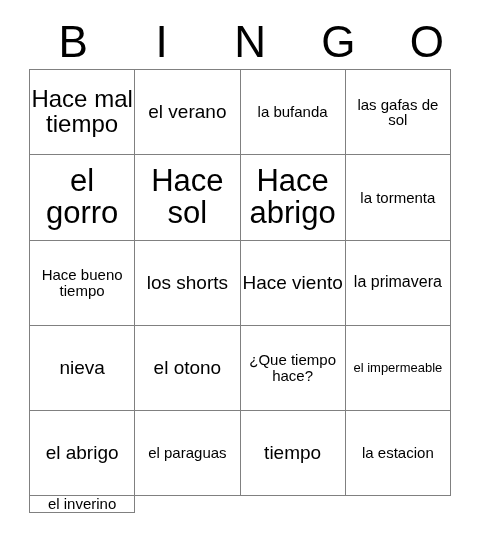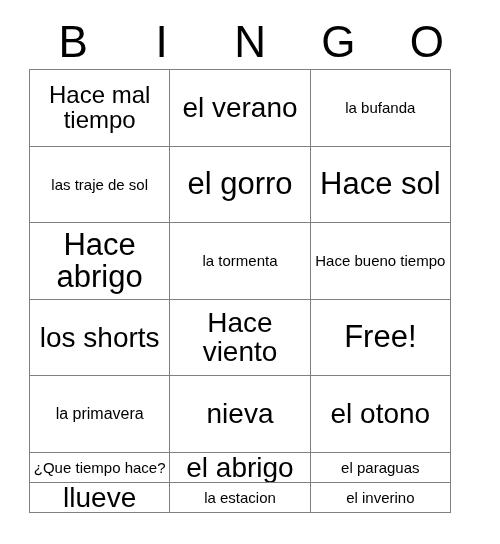--- a/index.html
+++ b/index.html
@@ -44,21 +44,21 @@
   }
 
   
   #grid {
     position: absolute;
     left: 29px;
     top: 69px;
     width: 422px;
     height: 444px;
     display: grid;
-    grid-template-columns: repeat(3, 1fr);
+    grid-template-columns: repeat(4, 1fr);
     grid-template-rows: repeat(5, 1fr);
     border-top: 1px solid #808080;
     border-left: 1px solid #808080;
     box-sizing: border-box;
   }
   .cell {
     border-right: 1px solid #808080;
     border-bottom: 1px solid #808080;
     box-sizing: border-box;
     display: flex;
@@ -71,21 +71,21 @@
   .cell-text {
     display: block;
     width: 100%;
     line-height: 1.04;
     word-break: normal;
     hyphens: none;
   }
 
   
   .fs-xxl .cell-text { font-size: 31px; }
-  .fs-xl  .cell-text { font-size: 28px; }
+  .fs-xl  .cell-text { font-size: 19px; }
   .fs-lg  .cell-text { font-size: 24px; }
   .fs-md  .cell-text { font-size: 15px; }
   .fs-sm  .cell-text { font-size: 16px; }
   .fs-xs  .cell-text { font-size: 13px; }
 </style>
 </head>
 <body>
 
 <div id="bingo-card">
 
@@ -101,21 +101,21 @@
       <div class="cell fs-lg">
         <span class="cell-text">Hace mal tiempo</span>
       </div>
       <div class="cell fs-xl">
         <span class="cell-text">el verano</span>
       </div>
       <div class="cell fs-md">
         <span class="cell-text">la bufanda</span>
       </div>
       <div class="cell fs-md">
-        <span class="cell-text">las traje de sol</span>
+        <span class="cell-text">las gafas de sol</span>
       </div>
       <div class="cell fs-xxl">
         <span class="cell-text">el gorro</span>
       </div>
       <div class="cell fs-xxl">
         <span class="cell-text">Hace sol</span>
       </div>
       <div class="cell fs-xxl">
         <span class="cell-text">Hace abrigo</span>
       </div>
@@ -124,43 +124,43 @@
       </div>
       <div class="cell fs-md">
         <span class="cell-text">Hace bueno tiempo</span>
       </div>
       <div class="cell fs-xl">
         <span class="cell-text">los shorts</span>
       </div>
       <div class="cell fs-xl">
         <span class="cell-text">Hace viento</span>
       </div>
-      <div class="cell fs-xxl">
-        <span class="cell-text">Free!</span>
-      </div>
       <div class="cell fs-sm">
         <span class="cell-text">la primavera</span>
       </div>
       <div class="cell fs-xl">
         <span class="cell-text">nieva</span>
       </div>
       <div class="cell fs-xl">
         <span class="cell-text">el otono</span>
       </div>
       <div class="cell fs-md">
         <span class="cell-text">¿Que tiempo hace?</span>
       </div>
+      <div class="cell fs-xs">
+        <span class="cell-text">el impermeable</span>
+      </div>
       <div class="cell fs-xl">
         <span class="cell-text">el abrigo</span>
       </div>
       <div class="cell fs-md">
         <span class="cell-text">el paraguas</span>
       </div>
       <div class="cell fs-xl">
-        <span class="cell-text">llueve</span>
+        <span class="cell-text">tiempo</span>
       </div>
       <div class="cell fs-md">
         <span class="cell-text">la estacion</span>
       </div>
       <div class="cell fs-md">
         <span class="cell-text">el inverino</span>
       </div>
     </div>
 
 </div>

